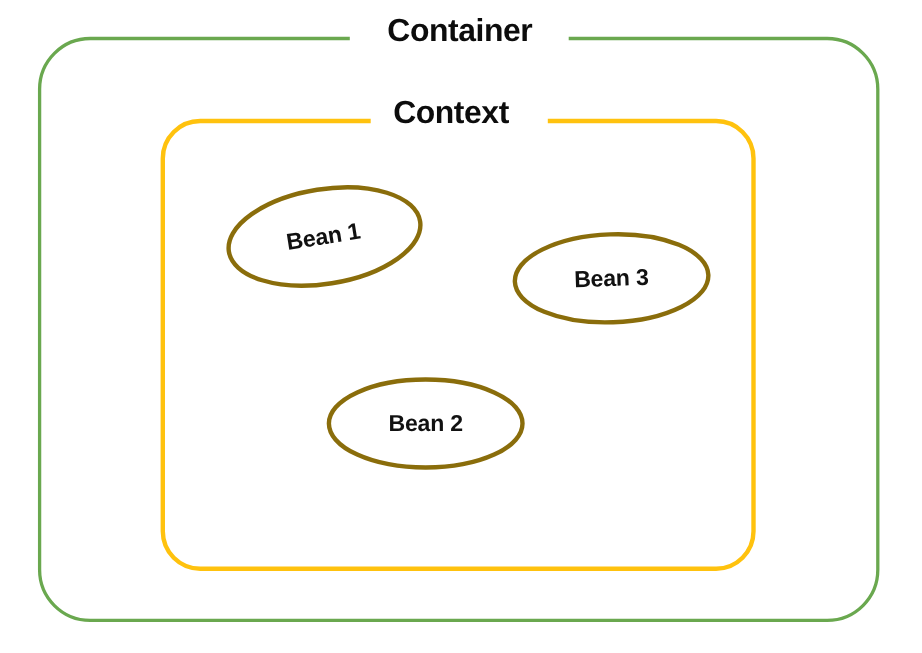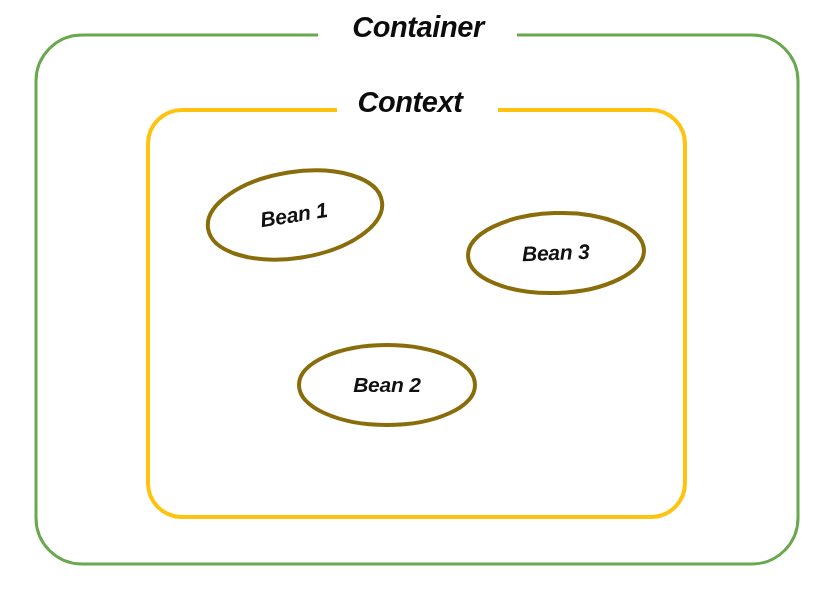--- a/index.html
+++ b/index.html
@@ -10,21 +10,20 @@
   }
   body {
     font-family: "Liberation Sans", "DejaVu Sans", sans-serif;
   }
   #diagram-root {
     position: relative;
     width: 838px;
     height: 594px;
     background: #ffffff;
     overflow: hidden;
-    font-style: italic;
   }
   #diagram-svg {
     position: absolute;
     top: 0;
     left: 0;
     width: 838px;
     height: 594px;
     display: block;
   }
   .group-label {

